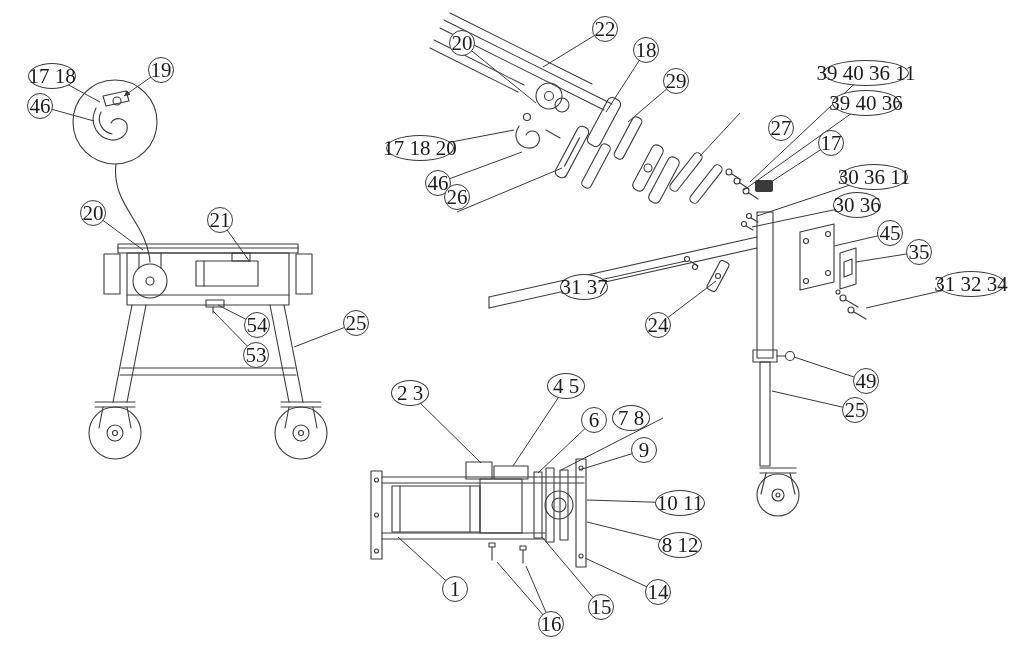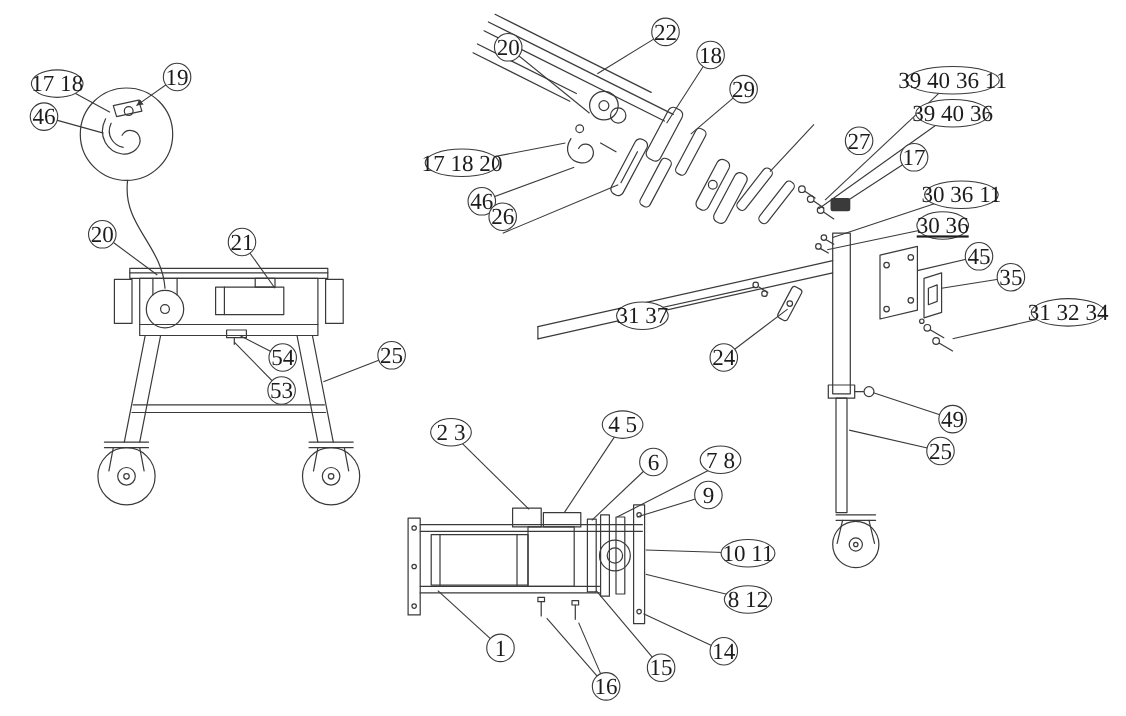--- a/index.html
+++ b/index.html
@@ -266,34 +266,34 @@
       <div class="balloon" style="left: 449px; top: 30px; width: 26px; height: 26px;">20</div>
       <div class="balloon" style="left: 592px; top: 16px; width: 26px; height: 26px;">22</div>
       <div class="balloon" style="left: 633px; top: 37px; width: 26px; height: 26px;">18</div>
       <div class="balloon" style="left: 663px; top: 68px; width: 26px; height: 26px;">29</div>
       <div class="balloon" style="left: 823px; top: 60px; width: 86px; height: 26px;">39 40 36 11</div>
       <div class="balloon" style="left: 727px; top: 115px; width: 26px; height: 26px; margin-left: 41px;">27</div>
       <div class="balloon" style="left: 832px; top: 90px; width: 68px; height: 26px;">39 40 36</div>
       <div class="balloon" style="left: 818px; top: 130px; width: 26px; height: 26px;">17</div>
       <div class="balloon" style="left: 386px; top: 135px; width: 68px; height: 26px;">17 18 20</div>
       <div class="balloon" style="left: 840px; top: 164px; width: 68px; height: 26px;">30 36 11</div>
-      <div class="balloon" style="left: 833px; top: 192px; width: 48px; height: 26px; text-decoration: underline;">30 36</div>
+      <div class="balloon" style="left: 833px; top: 192px; width: 48px; height: 26px;">30 36</div>
       <div class="balloon" style="left: 425px; top: 170px; width: 26px; height: 26px;">46</div>
       <div class="balloon" style="left: 444px; top: 184px; width: 26px; height: 26px;">26</div>
       <div class="balloon" style="left: 877px; top: 220px; width: 26px; height: 26px;">45</div>
       <div class="balloon" style="left: 906px; top: 239px; width: 26px; height: 26px;">35</div>
       <div class="balloon" style="left: 937px; top: 271px; width: 68px; height: 26px; text-align: right;">31 32 34</div>
       <div class="balloon" style="left: 560px; top: 274px; width: 48px; height: 26px;">31 37</div>
       <div class="balloon" style="left: 645px; top: 312px; width: 26px; height: 26px;">24</div>
       <div class="balloon" style="left: 853px; top: 368px; width: 26px; height: 26px;">49</div>
       <div class="balloon" style="left: 842px; top: 397px; width: 26px; height: 26px;">25</div>
       <div class="balloon" style="left: 391px; top: 380px; width: 38px; height: 26px;">2 3</div>
       <div class="balloon" style="left: 547px; top: 373px; width: 38px; height: 26px;">4 5</div>
       <div class="balloon" style="left: 581px; top: 407px; width: 26px; height: 26px;">6</div>
-      <div class="balloon" style="left: 636px; top: 405px; width: 38px; height: 26px;">7 8</div>
+      <div class="balloon" style="left: 612px; top: 405px; width: 38px; height: 26px;">7 8</div>
       <div class="balloon" style="left: 631px; top: 437px; width: 26px; height: 26px;">9</div>
       <div class="balloon" style="left: 655px; top: 490px; width: 50px; height: 26px;">10 11</div>
       <div class="balloon" style="left: 658px; top: 532px; width: 44px; height: 26px;">8 12</div>
       <div class="balloon" style="left: 645px; top: 579px; width: 26px; height: 26px;">14</div>
       <div class="balloon" style="left: 588px; top: 594px; width: 26px; height: 26px; text-align: right;">15</div>
       <div class="balloon" style="left: 538px; top: 611px; width: 26px; height: 26px;">16</div>
       <div class="balloon" style="left: 442px; top: 576px; width: 26px; height: 26px;">1</div>
     </div>
 </div>
 

